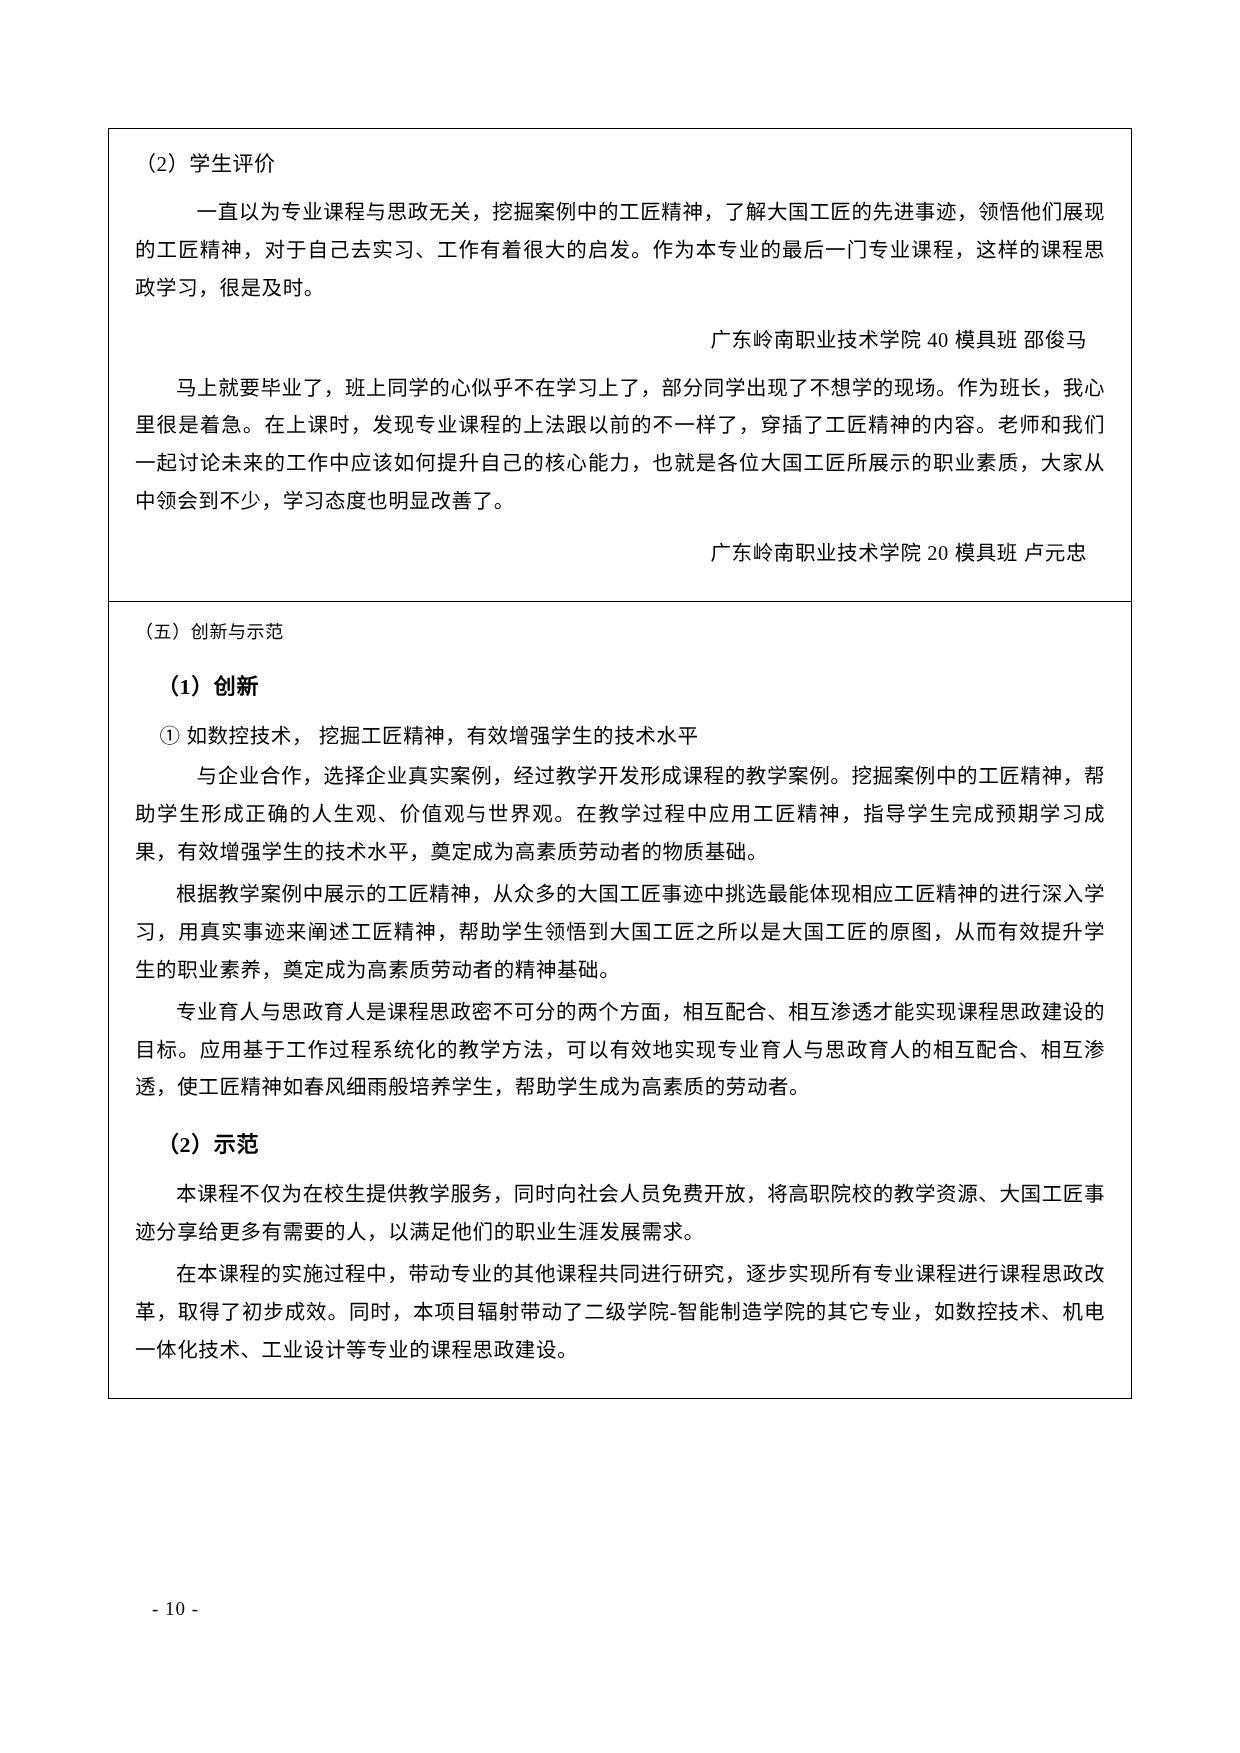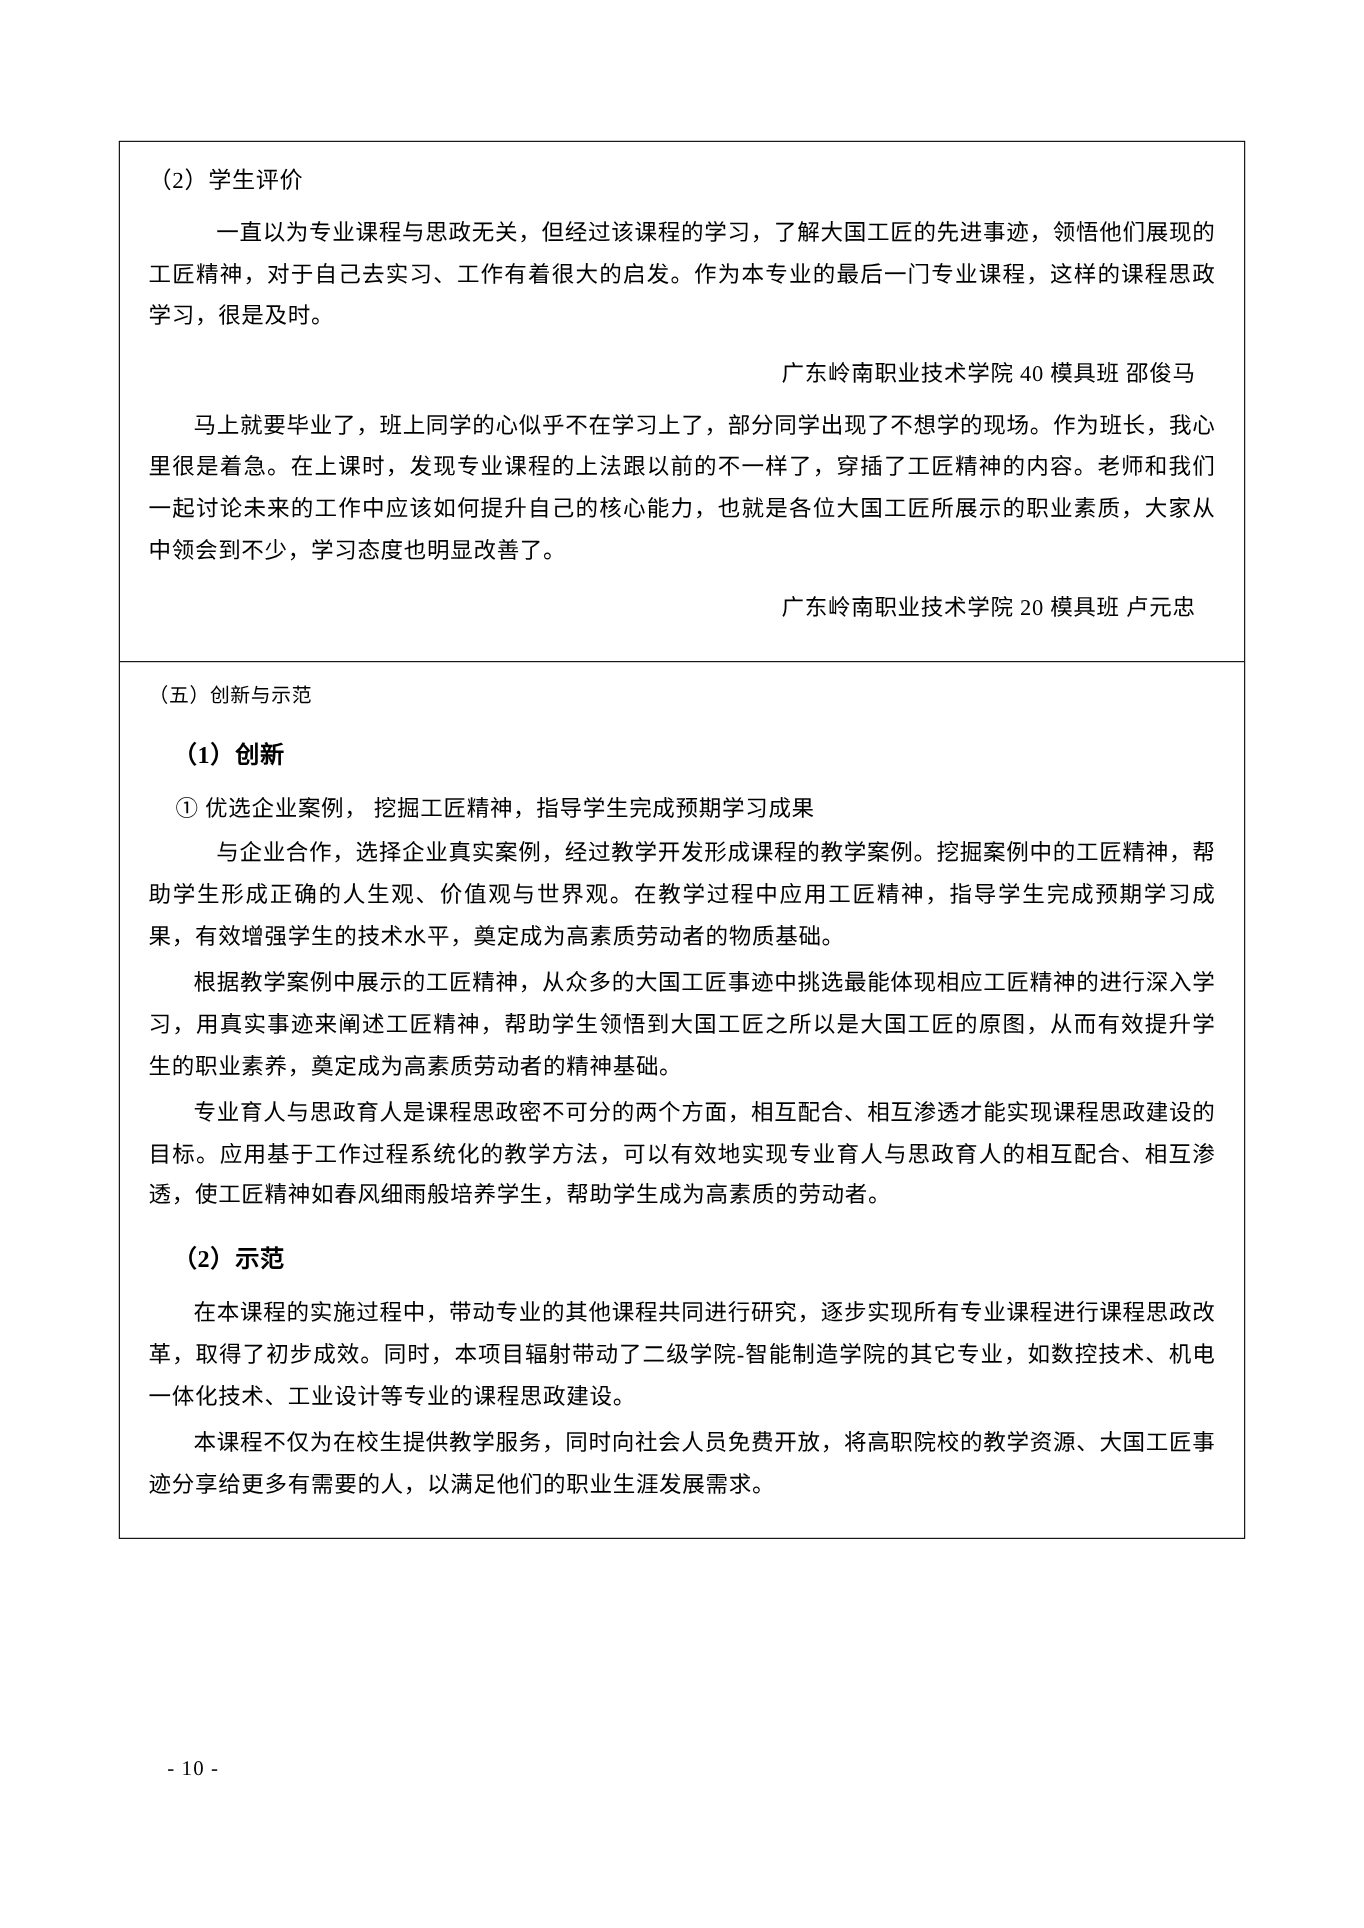--- a/index.html
+++ b/index.html
@@ -101,47 +101,47 @@
 </head>
 <body>
 
 <div class="page">
 
   <div class="doc-table">
 
     <div class="cell cell-top">
       <p class="heading-sub">（2）学生评价</p>
 
-      <p class="indent-3 para">一直以为专业课程与思政无关，但经过该课程的学习，了解大国工匠的先进事迹，领悟他们展现的工匠精神，对于自己去实习、工作有着很大的启发。作为本专业的最后一门专业课程，这样的课程思政学习，很是及时。</p>
+      <p class="indent-3 para">一直以为专业课程与思政无关，挖掘案例中的工匠精神，了解大国工匠的先进事迹，领悟他们展现的工匠精神，对于自己去实习、工作有着很大的启发。作为本专业的最后一门专业课程，这样的课程思政学习，很是及时。</p>
 
       <p class="sig sig-gap">广东岭南职业技术学院 40 模具班 邵俊马</p>
 
       <p class="indent-2 para">马上就要毕业了，班上同学的心似乎不在学习上了，部分同学出现了不想学的现场。作为班长，我心里很是着急。在上课时，发现专业课程的上法跟以前的不一样了，穿插了工匠精神的内容。老师和我们一起讨论未来的工作中应该如何提升自己的核心能力，也就是各位大国工匠所展示的职业素质，大家从中领会到不少，学习态度也明显改善了。</p>
 
       <p class="sig sig-gap">广东岭南职业技术学院 20 模具班 卢元忠</p>
     </div>
 
     <div class="cell">
 
       <p class="section-title">（五）创新与示范</p>
 
       <p class="heading-bold sub-head">（1）创新</p>
 
-      <p class="item-line">① 优选企业案例， 挖掘工匠精神，指导学生完成预期学习成果</p>
+      <p class="item-line">① 如数控技术， 挖掘工匠精神，有效增强学生的技术水平</p>
       <p class="indent-3 blk">与企业合作，选择企业真实案例，经过教学开发形成课程的教学案例。挖掘案例中的工匠精神，帮助学生形成正确的人生观、价值观与世界观。在教学过程中应用工匠精神，指导学生完成预期学习成果，有效增强学生的技术水平，奠定成为高素质劳动者的物质基础。</p>
 
       <p class="indent-2 blk">根据教学案例中展示的工匠精神，从众多的大国工匠事迹中挑选最能体现相应工匠精神的进行深入学习，用真实事迹来阐述工匠精神，帮助学生领悟到大国工匠之所以是大国工匠的原图，从而有效提升学生的职业素养，奠定成为高素质劳动者的精神基础。</p>
 
       <p class="indent-2 blk">专业育人与思政育人是课程思政密不可分的两个方面，相互配合、相互渗透才能实现课程思政建设的目标。应用基于工作过程系统化的教学方法，可以有效地实现专业育人与思政育人的相互配合、相互渗透，使工匠精神如春风细雨般培养学生，帮助学生成为高素质的劳动者。</p>
 
       <p class="heading-bold sub-head">（2）示范</p>
 
+      <p class="indent-2 blk">本课程不仅为在校生提供教学服务，同时向社会人员免费开放，将高职院校的教学资源、大国工匠事迹分享给更多有需要的人，以满足他们的职业生涯发展需求。</p>
+
       <p class="indent-2 blk">在本课程的实施过程中，带动专业的其他课程共同进行研究，逐步实现所有专业课程进行课程思政改革，取得了初步成效。同时，本项目辐射带动了二级学院-智能制造学院的其它专业，如数控技术、机电一体化技术、工业设计等专业的课程思政建设。</p>
-
-      <p class="indent-2 blk">本课程不仅为在校生提供教学服务，同时向社会人员免费开放，将高职院校的教学资源、大国工匠事迹分享给更多有需要的人，以满足他们的职业生涯发展需求。</p>
 
       <div class="spacer-small"></div>
     </div>
 
   </div>
 
   <div class="page-number">- 10 -</div>
 
 </div>
 

